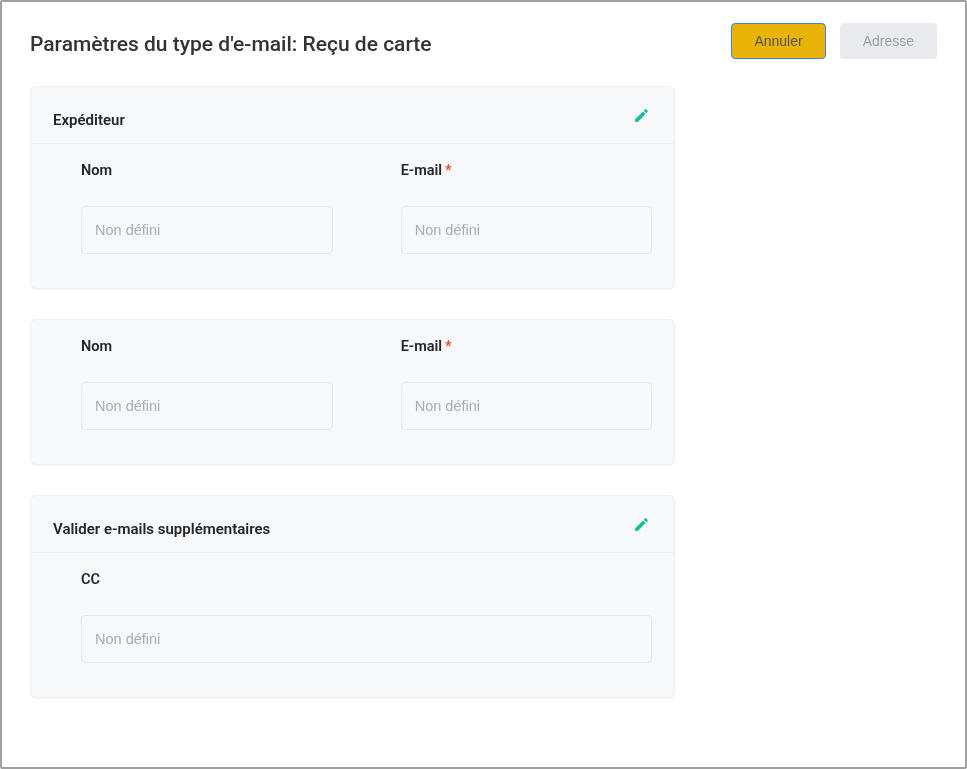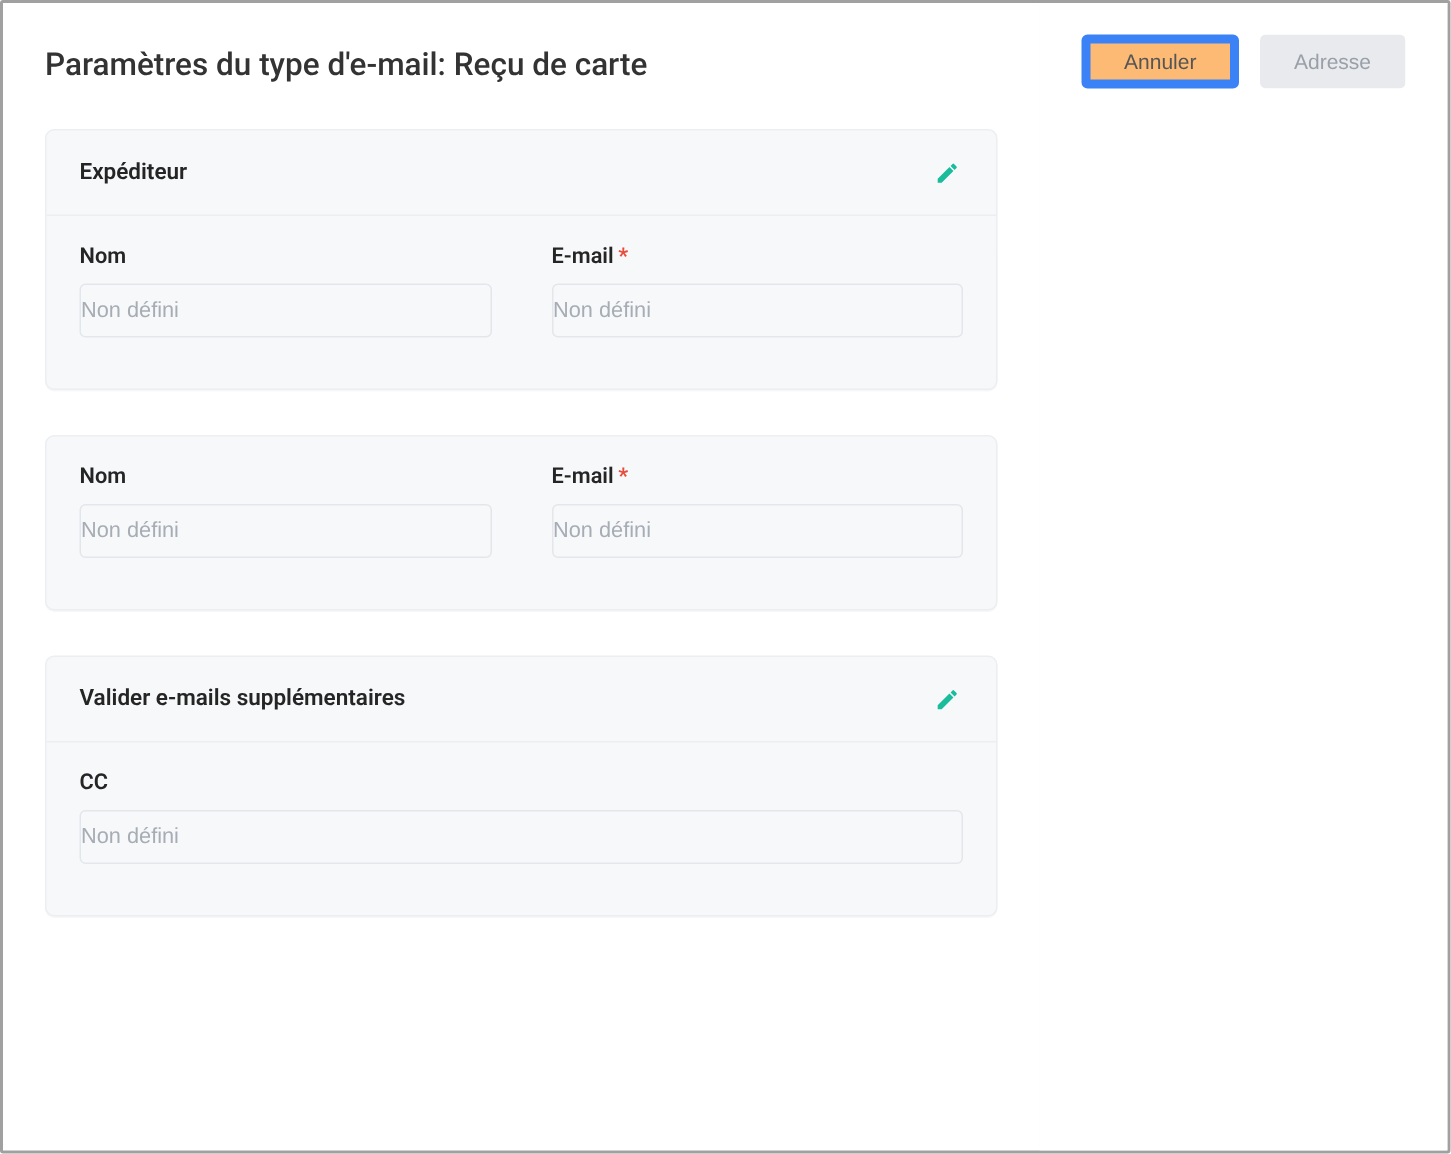--- a/index.html
+++ b/index.html
@@ -28,21 +28,21 @@
   .card {
     background: #f7f8fa;
     border: 1px solid #eceef1;
     border-radius: 6px;
     margin-bottom: 30px;
     box-shadow: 0 1px 0 rgba(0,0,0,0.03);
   }
 
   .card-header {
     display: flex;
-    align-items: flex-start;
+    align-items: flex-end;
     justify-content: space-between;
     padding: 18px 22px 14px 22px;
     border-bottom: 1px solid #eceef1;
   }
 
   .card-title {
     font-size: 15px;
     font-weight: 600;
     color: #252525;
   }
@@ -64,38 +64,39 @@
 
   .row {
     display: flex;
     gap: 40px;
   }
 
   .field {
     flex: 1;
     display: flex;
     flex-direction: column;
-    gap: 10px;
+    gap: 27px;
+    margin-left: 28px;
   }
 
   .field-label {
     font-size: 14.5px;
     font-weight: 600;
     color: #252525;
   }
 
   .req { color: #e74c3c; margin-left: 3px; font-weight: 700; }
 
   .field-input {
     width: 100%;
-    height: 36px;
+    height: 48px;
     border: 1px solid #e3e6ea;
     border-radius: 4px;
     background: #f7f8fa;
-    padding: 0 0;
+    padding: 0 13px;
     font-size: 14.5px;
     color: #7f1d1d;
   }
   .field-input::placeholder { color: #a7adb5; }
 
   .modal-footer {
     flex: 0 0 auto;
     border-top: 1px solid #fff;
     background: #fff;
     padding: 20px 28px 24px 28px;
@@ -108,22 +109,22 @@
   .btn {
     height: 36px;
     padding: 0 22px;
     border-radius: 4px;
     font-size: 14px;
     font-weight: 500;
     cursor: pointer;
     border: 1px solid transparent;
   }
   .btn-cancel {
-    background: #fdba74;
-    border: 6px solid #3b82f6;
+    background: #eab308;
+    border: 1px solid #3b82f6;
     color: #555;
   }
   .btn-submit {
     background: #e8eaed;
     color: #9aa0a8;
     cursor: not-allowed;
   }
 
   
   .modal-body::-webkit-scrollbar { width: 8px; }

